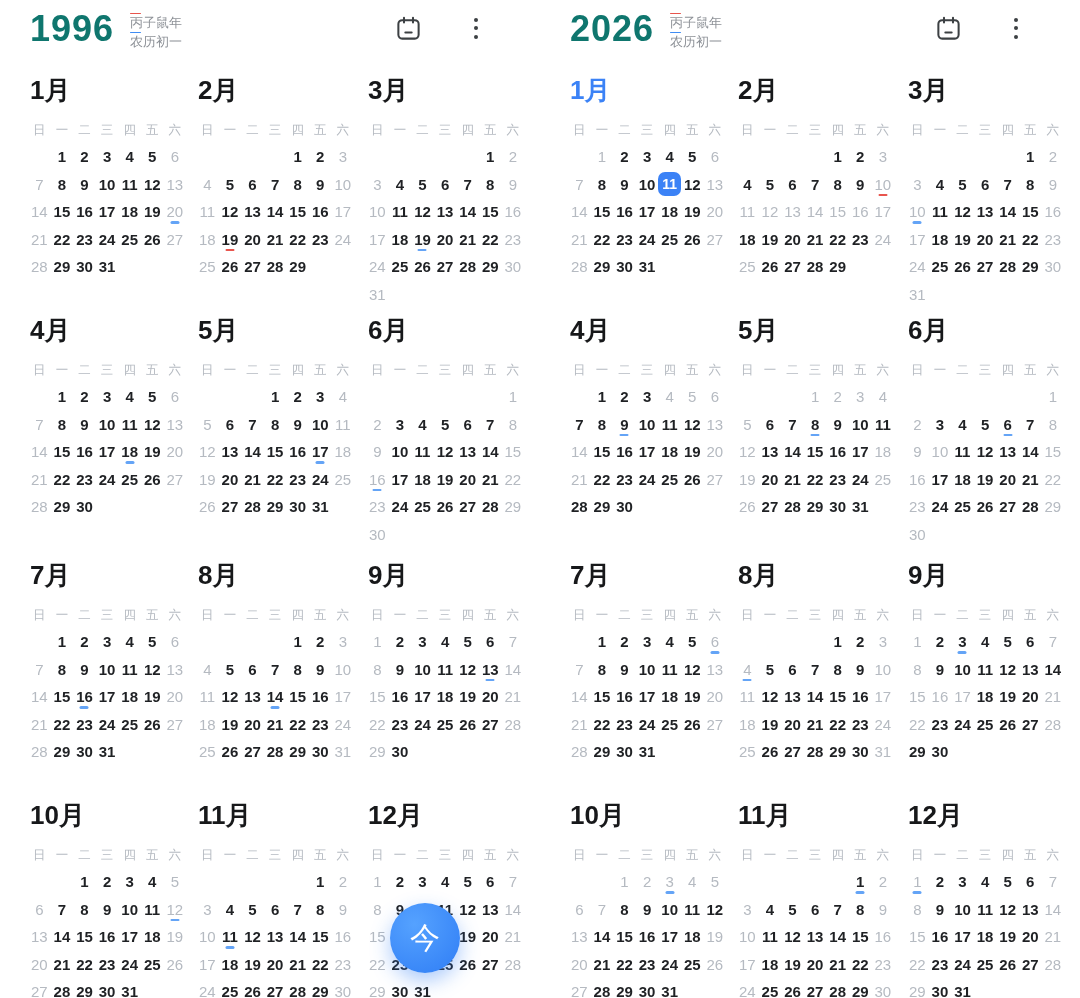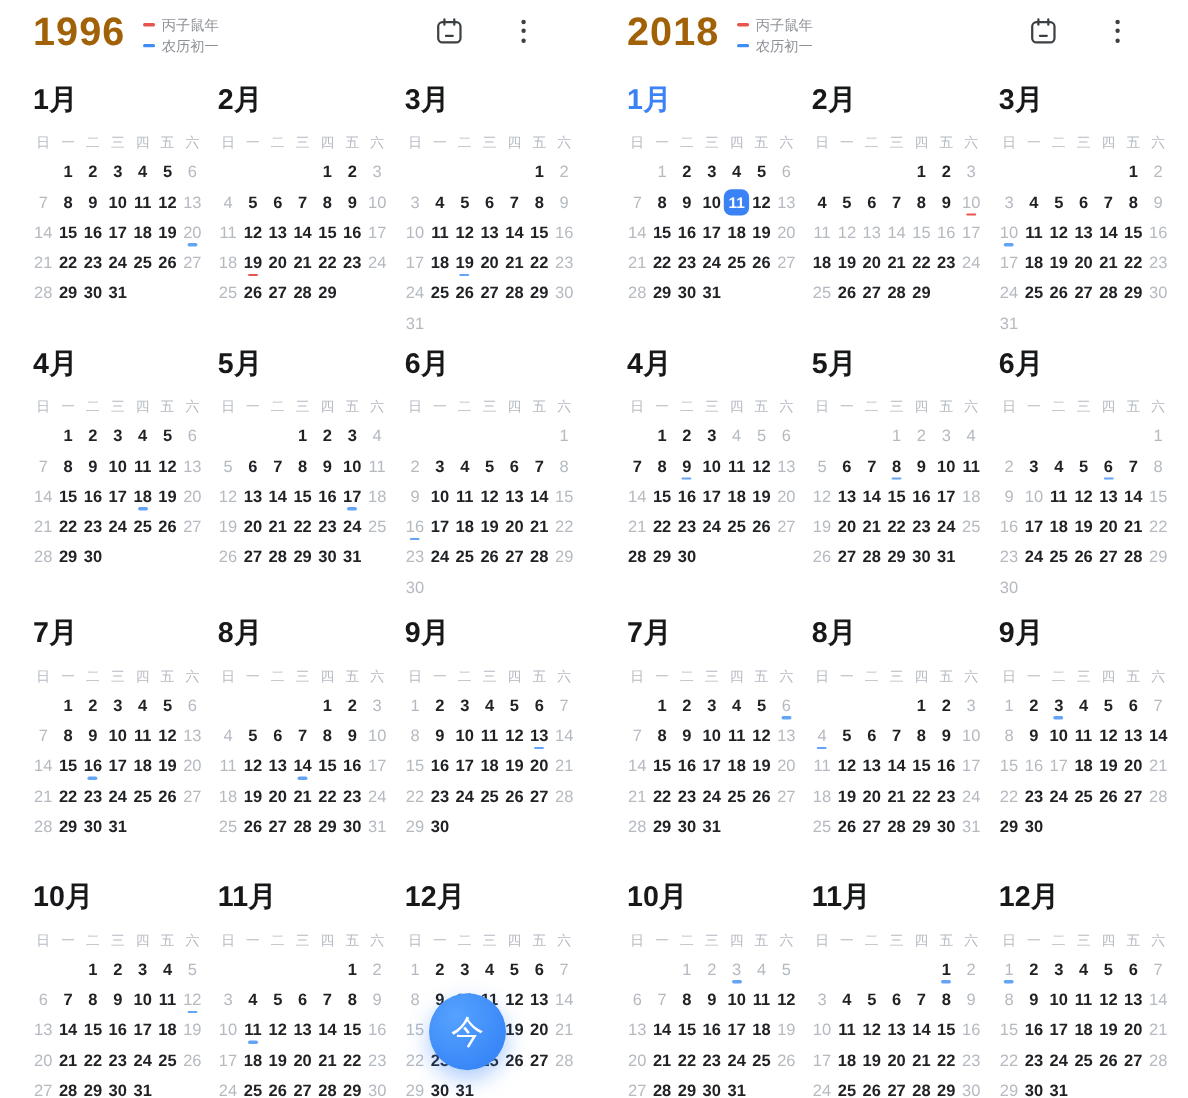--- a/index.html
+++ b/index.html
@@ -1,23 +1,23 @@
 <!DOCTYPE html>
 <html><head>
 <meta charset="utf-8">
 <style>
   html,body{margin:0;padding:0;background:#fff;}
   body{width:1080px;height:998px;overflow:hidden;position:relative;
        font-family:"Liberation Sans","DejaVu Sans",sans-serif;
        -webkit-font-smoothing:antialiased;}
   .panel{position:absolute;top:0;width:540px;height:998px;background:#fff;}
   .panel-header{position:absolute;top:8px;left:30px;right:0;height:52px;}
-  .year-title{position:absolute;left:0;top:0;font-size:36px;font-weight:600;color:#a16207;letter-spacing:1px;}
+  .year-title{position:absolute;left:0;top:0;font-size:36px;font-weight:600;color:#0f766e;letter-spacing:1px;}
   .legend{position:absolute;left:100px;top:5px;}
-  .legend-row{display:flex;align-items:center;height:19px;}
+  .legend-row{display:flex;height:19px;flex-direction:column;}
   .dash{display:inline-block;width:11px;height:3px;border-radius:2px;margin-right:6px;}
   .legend-label{font-size:13px;color:#8d9197;}
   .icons{position:absolute;right:50px;top:6px;display:flex;gap:40px;align-items:center;}
   .icon-btn{width:28px;height:28px;display:flex;align-items:center;justify-content:center;cursor:pointer;}
   .kebab{display:flex;flex-direction:column;gap:4.5px;}
   .kebab i{width:4px;height:4px;border-radius:50%;background:#3c4043;}
   .month{position:absolute;width:160px;}
   .month-title{font-size:26px;font-weight:700;color:#17181a;line-height:30px;margin:0 0 12px 2px;}
   .grid{display:grid;grid-template-columns:repeat(7,22.6px);}
   .wk{height:26px;display:flex;align-items:center;justify-content:center;
@@ -633,21 +633,21 @@
           <span class="cell gray">29</span>
           <span class="cell">30</span>
           <span class="cell">31</span>
         </div>
       </div>
     </div>
 </div>
 
 <div class="panel" style="left:540px">
   <div class="panel-header">
-    <div class="year-title">2018</div>
+    <div class="year-title">2026</div>
     <div class="legend">
       <div class="legend-row">
         <span class="dash" style="background:#e8554d"></span>
         <span class="legend-label">丙子鼠年</span>
       </div>
       <div class="legend-row">
         <span class="dash" style="background:#3f8cf3"></span>
         <span class="legend-label">农历初一</span>
       </div>
     </div>

